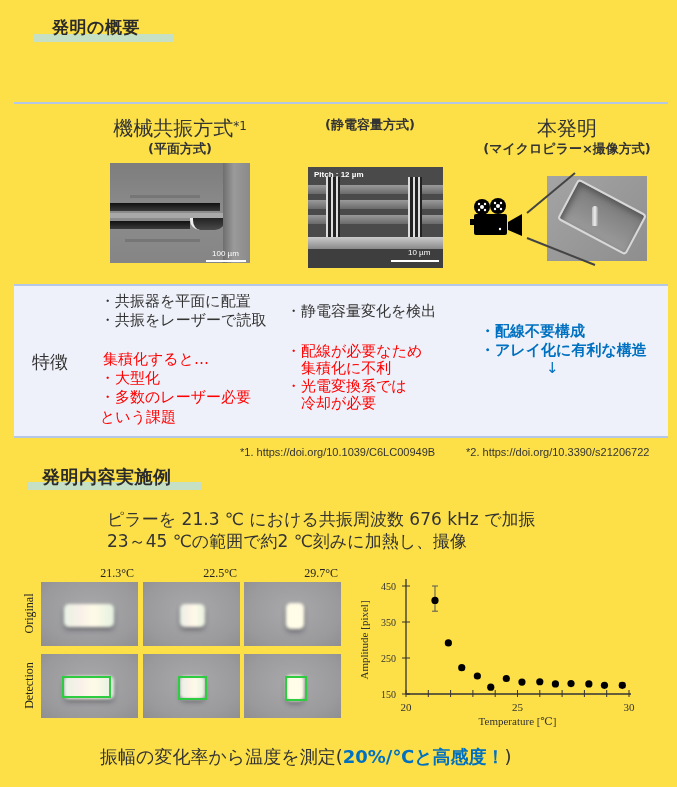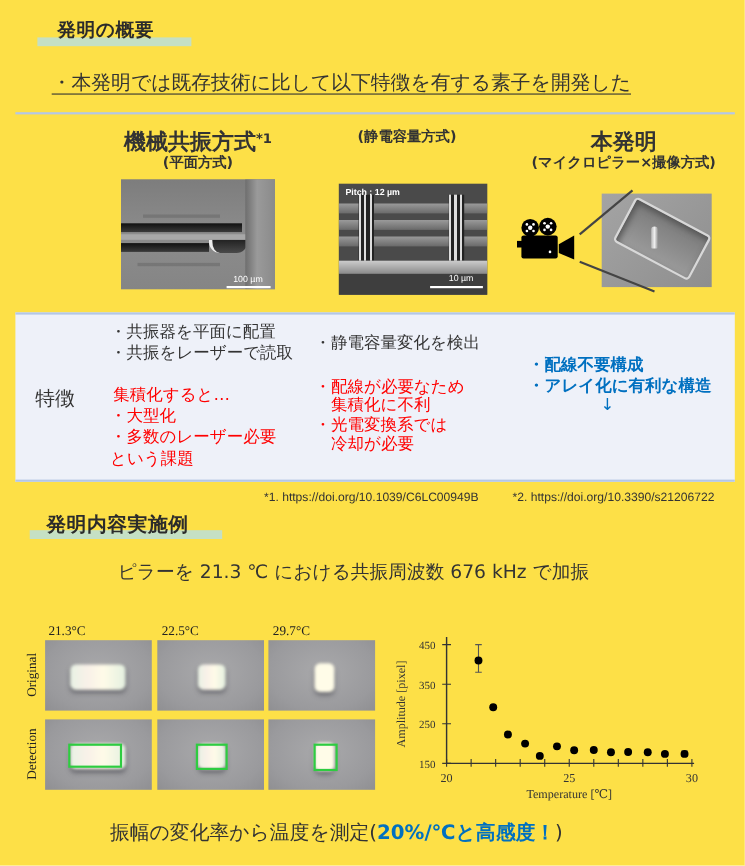--- a/index.html
+++ b/index.html
@@ -7,21 +7,21 @@
   }
   html,body{margin:0;padding:0;background:#ffffff;}
   body{font-family:"DejaVu Sans","Liberation Sans",sans-serif;color:var(--text);}
   #page{position:relative;width:677px;height:787px;overflow:hidden;background:#fde047;padding-left:23px;}
   .abs{position:absolute;}
   .hbar{position:absolute;background:var(--bar);}
   .heading{position:absolute;font-weight:bold;font-size:17px;color:#2b2b2b;white-space:nowrap;letter-spacing:0.5px;z-index:2;}
   .bullet-line{position:absolute;left:47px;top:63px;font-size:18px;color:#333;text-decoration:underline;text-underline-offset:4px;white-space:nowrap;}
   .rule{position:absolute;left:14px;width:654px;height:2px;background:var(--rule);}
   .col-head{position:absolute;width:230px;text-align:center;white-space:nowrap;}
-  .col-title{font-size:20px;font-weight:bold;color:#333;line-height:24px;}
+  .col-title{font-size:20px;font-weight:normal;color:#333;line-height:24px;}
   .col-title sup{font-size:12px;vertical-align:top;position:relative;top:-2px;}
   .col-sub{font-size:13px;font-weight:bold;color:#333;line-height:18px;}
   .band{position:absolute;left:14px;top:284px;width:654px;height:150px;background:var(--band);border-top:2px solid var(--rule);border-bottom:2px solid var(--rule);}
   .ft{position:absolute;font-size:15px;line-height:19px;white-space:nowrap;}
   .ft.black{color:#333;}
   .ft.red{color:var(--red);}
   .ft.blue{color:var(--blue);font-weight:bold;text-align:center;}
   .feat-label{position:absolute;left:32px;top:350px;font-size:18px;color:#333;}
   .footnote{position:absolute;top:446px;font-size:11px;color:#333;white-space:nowrap;font-family:"Liberation Sans",sans-serif;}
   .desc{position:absolute;left:107px;font-size:17px;color:#333;white-space:nowrap;}
@@ -44,33 +44,32 @@
   .sem2 .floor{position:absolute;left:0;top:82px;width:135px;height:19px;background:#3e3e3e;}
   .sem2 .lbl{position:absolute;left:6px;top:3px;color:#fff;font-size:8px;font-weight:bold;font-family:"Liberation Sans",sans-serif;white-space:nowrap;}
   
   .sem3{position:absolute;left:547px;top:176px;width:100px;height:85px;background:linear-gradient(135deg,#a4a4a4,#8e8e8e);overflow:hidden;}
   .sem3 .pit{position:absolute;left:16px;top:18px;width:74px;height:42px;background:linear-gradient(180deg,#7a7a7a,#9b9b9b);border:2px solid #d8d8d8;border-radius:4px;transform:rotate(28deg);box-shadow:inset 3px 3px 6px #555;}
   .sem3 .pillar{position:absolute;left:45px;top:30px;width:6px;height:20px;background:linear-gradient(90deg,#bbb,#eee,#999);border-radius:3px 3px 1px 1px;}
   
   .tile{position:absolute;width:97px;height:64px;background:radial-gradient(ellipse at 50% 45%,#a9a9ab,#9a9a9d 70%,#8f8f92);}
   .blob{position:absolute;border-radius:5px;filter:blur(1.5px);background:linear-gradient(90deg,#e8f2e4,#f8f0e8 30%,#fffbe8 60%,#e4f0e0);box-shadow:0 3px 4px rgba(40,40,50,0.45);}
   .detbox{position:absolute;border:2px solid #2ecc40;}
-  .tile-label{position:absolute;font-family:"Liberation Serif",serif;font-size:12px;color:#222;text-align:left;width:90px;white-space:nowrap;}
+  .tile-label{position:absolute;font-family:"Liberation Serif",serif;font-size:12px;color:#222;text-align:right;width:90px;white-space:nowrap;}
   .row-label{position:absolute;font-family:"Liberation Serif",serif;font-size:12px;color:#222;transform:rotate(-90deg);transform-origin:center;text-align:center;width:64px;white-space:nowrap;}
   #chart-svg{position:absolute;left:340px;top:565px;}
 </style>
 </head>
 <body>
 
 <div id="page">
 
   <div class="hbar" style="left:34px;top:34px;width:140px;height:8px;"></div>
   <div class="heading" style="left:52px;top:16px;">発明の概要</div>
 
-  <div class="bullet-line">・本発明では既存技術に比して以下特徴を有する素子を開発した</div>
 
   <div class="rule" style="top:102px;"></div>
 
   <div class="col-head" style="left:65px;top:116px;">
     <div class="col-title"><span>機械共振方式</span><sup>*1</sup></div>
     <div class="col-sub">(平面方式)</div>
   </div>
   <div class="col-head" style="left:255px;top:116px;">
     <div class="col-sub">(静電容量方式)</div>
   </div>
@@ -151,20 +150,21 @@
   <div class="ft blue" style="left:480px;top:341px;">・アレイ化に有利な構造</div>
   <div class="ft blue" style="left:546px;top:359px;font-weight:normal;">↓</div>
 
   <div class="footnote" style="left:240px;">*1. https://doi.org/10.1039/C6LC00949B</div>
   <div class="footnote" style="left:466px;text-align:right;">*2. https://doi.org/10.3390/s21206722</div>
 
   <div class="hbar" style="left:27px;top:482px;width:175px;height:8px;"></div>
   <div class="heading" style="left:42px;top:465px;font-size:18px;">発明内容実施例</div>
 
   <div class="desc" style="top:508px;">ピラーを 21.3 ℃ における共振周波数 676 kHz で加振</div>
+  <div class="desc" style="top:530px;">23～45 ℃の範囲で約2 ℃刻みに加熱し、撮像</div>
 
   <div>
     <div class="tile-label" style="left:44px;top:566px;">21.3°C</div>
     <div class="tile-label" style="left:147px;top:566px;">22.5°C</div>
     <div class="tile-label" style="left:248px;top:566px;">29.7°C</div>
     <div class="row-label" style="left:-3px;top:606px;">Original</div>
     <div class="row-label" style="left:-3px;top:678px;">Detection</div>
 
     <div class="tile" style="left:41px;top:582px;">
         <div class="blob" style="left:23px;top:22px;width:50px;height:23px;"></div>

